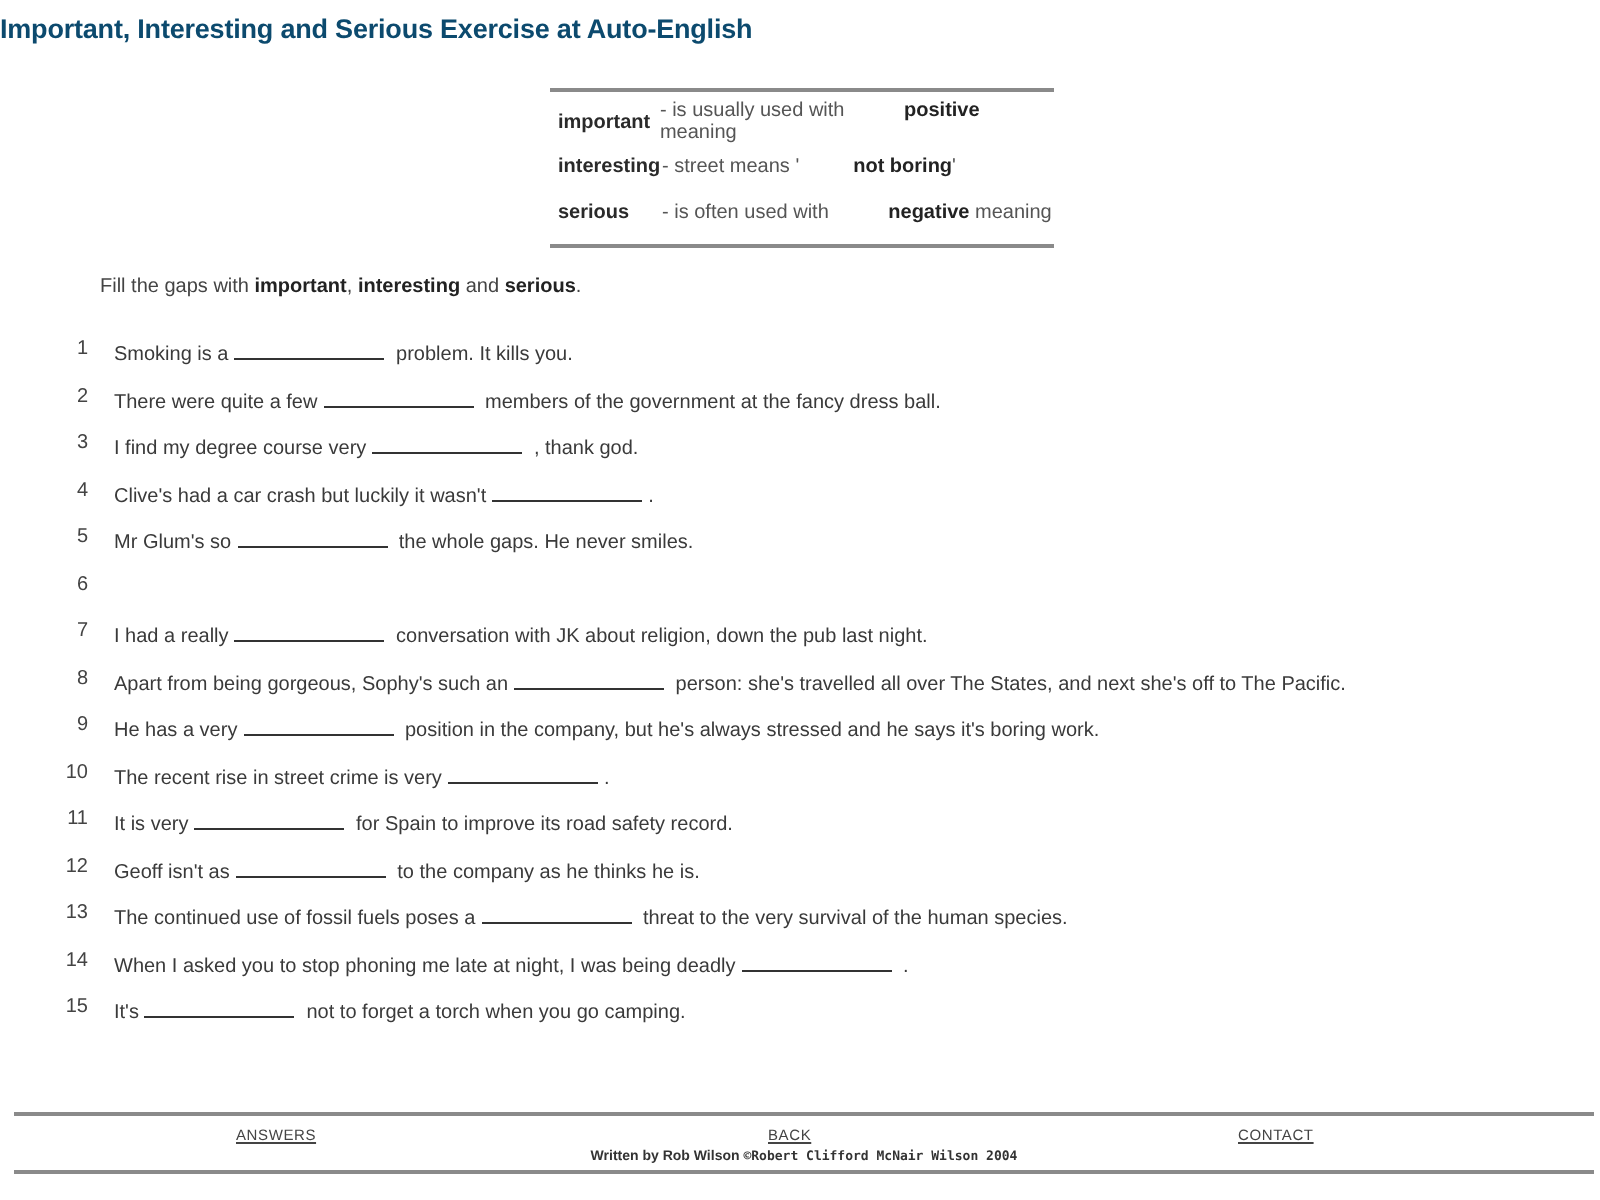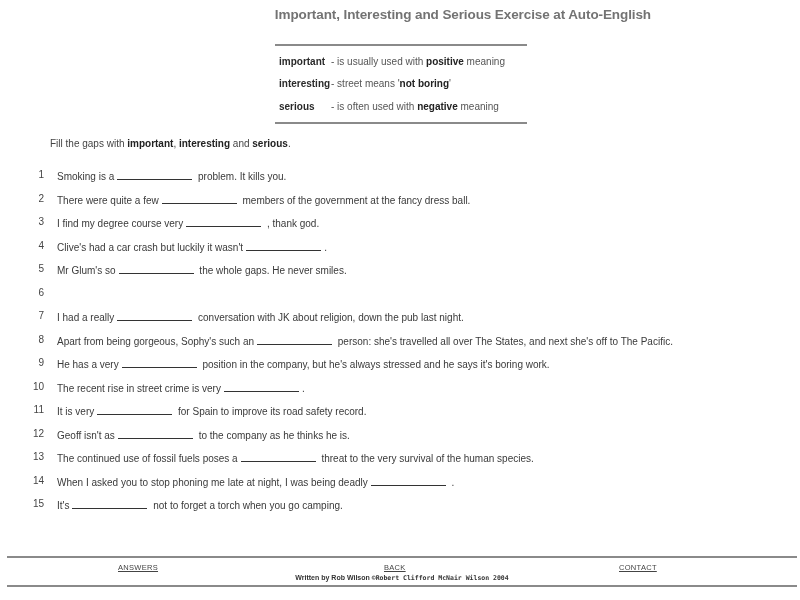--- a/index.html
+++ b/index.html
@@ -13,24 +13,24 @@
       position: relative;
       overflow: hidden;
       font-family: "Liberation Sans", sans-serif;
       color: #3a3a3a;
     }
     .title {
       position: absolute;
       top: 7px;
       left: 0;
       width: 651px;
-      text-align: right;
+      text-align: left;
       font-size: 13.5px;
       font-weight: bold;
-      color: #737373;
+      color: #0c4a6e;
       letter-spacing: -0.1px;
     }
     .defbox {
       position: absolute;
       left: 275px;
       top: 44px;
       width: 252px;
       border-top: 2px solid #8a8a8a;
       border-bottom: 2px solid #8a8a8a;
       padding: 4px 0 4px 0;
@@ -45,20 +45,21 @@
       width: 52px;
       padding-left: 4px;
       font-weight: bold;
       color: #2a2a2a;
     }
     .defdesc {
       color: #555;
     }
     .defdesc b {
       color: #222;
+      margin-left: 27px;
     }
     .instr {
       position: absolute;
       left: 6px;
       top: 138px;
       font-size: 10px;
       color: #444;
       padding-left: 44px;
     }
     .instr b { color: #222; }

